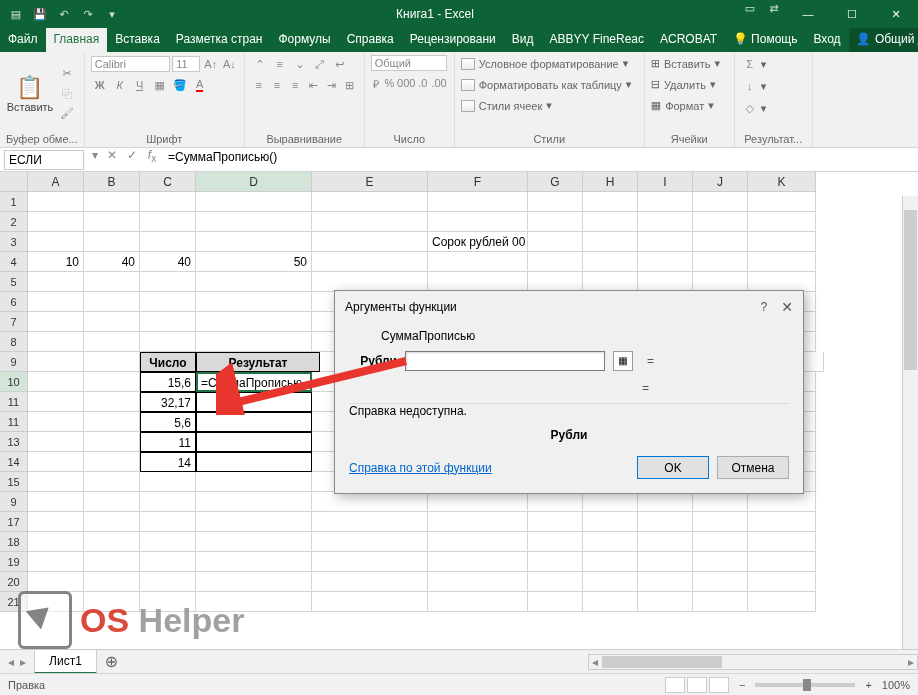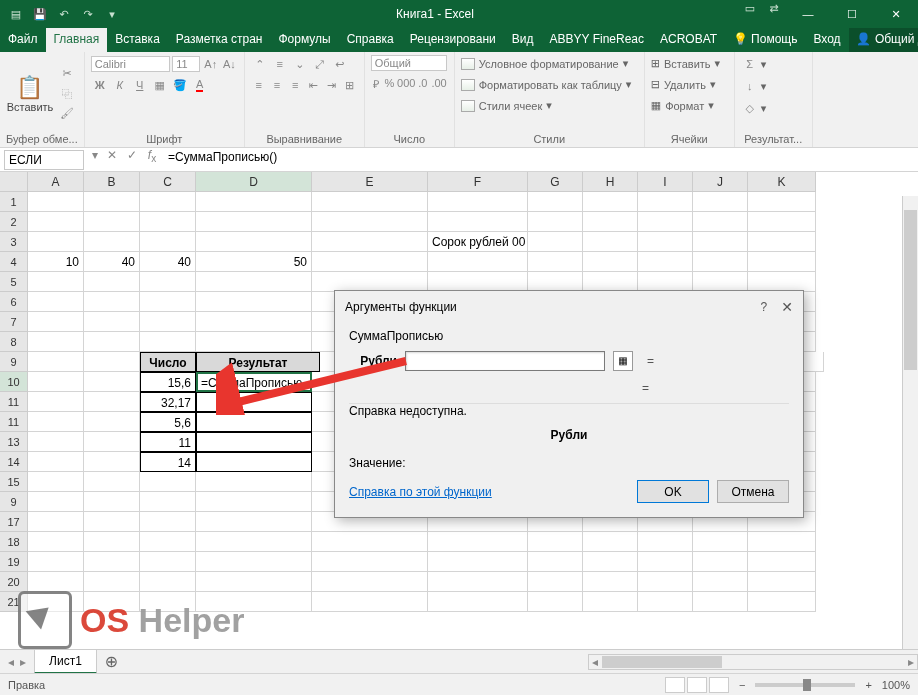--- a/index.html
+++ b/index.html
@@ -60,21 +60,21 @@
 .cell.active { outline: 2px solid #217346; outline-offset: -2px; background: #fff; }
 .cell.formula-edit { text-align: left; }
 
 
 .dialog { position: absolute; left: 334px; top: 290px; width: 470px; background: #f0f0f0; border: 1px solid #888; box-shadow: 3px 3px 12px rgba(0,0,0,.3); font-size: 12px; }
 .dlg-title { padding: 8px 10px; display: flex; align-items: center; }
 .dlg-title-text { flex: 1; }
 .dlg-help { margin-right: 14px; color: #555; }
 .dlg-close { font-size: 14px; color: #555; }
 .dlg-body { padding: 6px 14px 10px; }
-.fn-name { font-size: 12px; margin-bottom: 8px; }
+.fn-name { font-size: 12px; margin-bottom: 8px; margin-left: 32px; }
 .arg-row { display: flex; align-items: center; gap: 8px; margin: 4px 0 10px; }
 .arg-label { width: 48px; text-align: right; font-weight: bold; }
 .arg-input { flex: 0 0 200px; border: 1px solid #7a7a7a; height: 20px; padding: 0 4px; background: #fff; box-shadow: inset 1px 1px 2px rgba(0,0,0,.15); }
 .arg-picker { width: 20px; height: 20px; border: 1px solid #999; background: #fff; font-size: 10px; text-align: center; line-height: 18px; }
 .arg-eq { margin-left: 6px; color: #555; }
 .desc-block { border-top: 1px solid #ddd; padding-top: 0; }
 .desc-unavail { margin-bottom: 10px; }
 .desc-argname { text-align: center; font-weight: bold; margin-bottom: 14px; }
 .val-row { margin-bottom: 10px; }
 .dlg-footer { display: flex; align-items: center; padding: 0 0 4px; }
@@ -625,21 +625,20 @@
     <div class="arg-row">
       <div class="arg-label">Рубли</div>
       <input class="arg-input" style="">
       <div class="arg-picker">▦</div>
       <div class="arg-eq">=</div>
     </div>
     <div style="text-align:right;padding-right:140px;color:#555;margin-bottom:8px">=</div>
     <div class="desc-block">
       <div class="desc-unavail">Справка недоступна.</div>
       <div class="desc-argname">Рубли</div>
-      <div class="val-row">Значение:</div>
       <div class="dlg-footer">
         <a class="help-link">Справка по этой функции</a>
         <button class="dlg-btn primary">OK</button>
         <button class="dlg-btn">Отмена</button>
       </div>
     </div>
   </div>
 </div>
 
 <div class="watermark">

